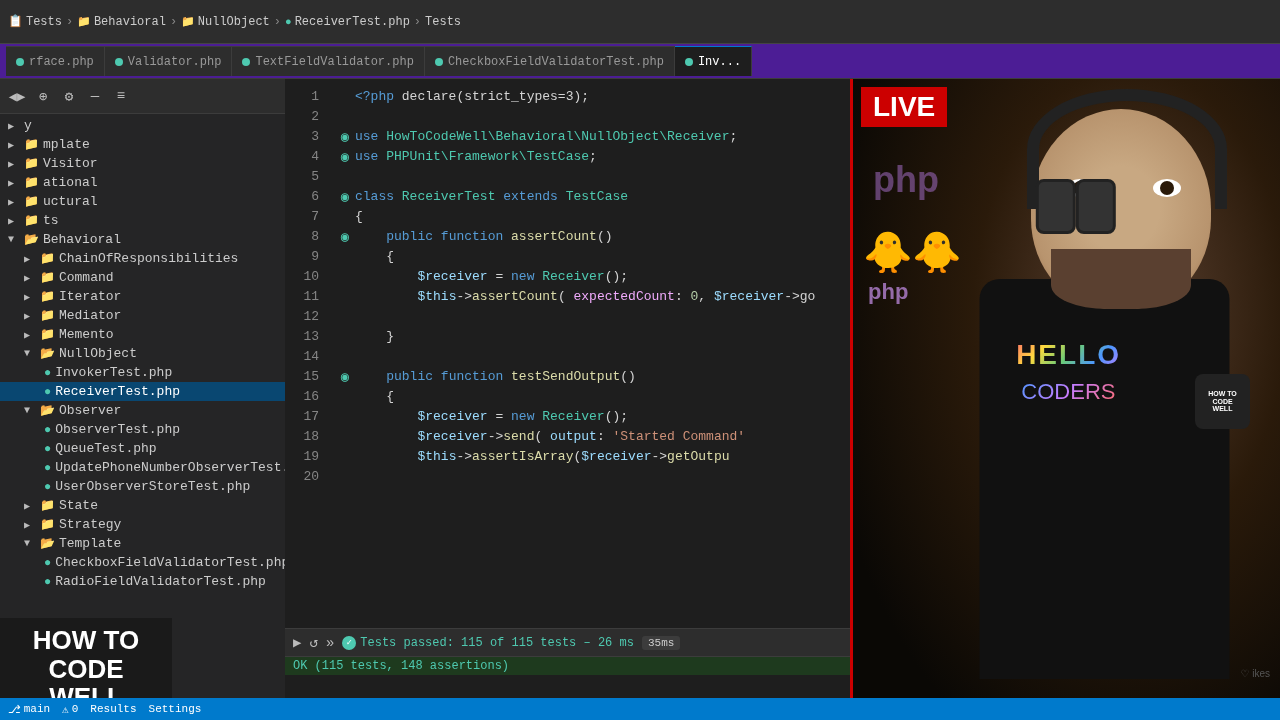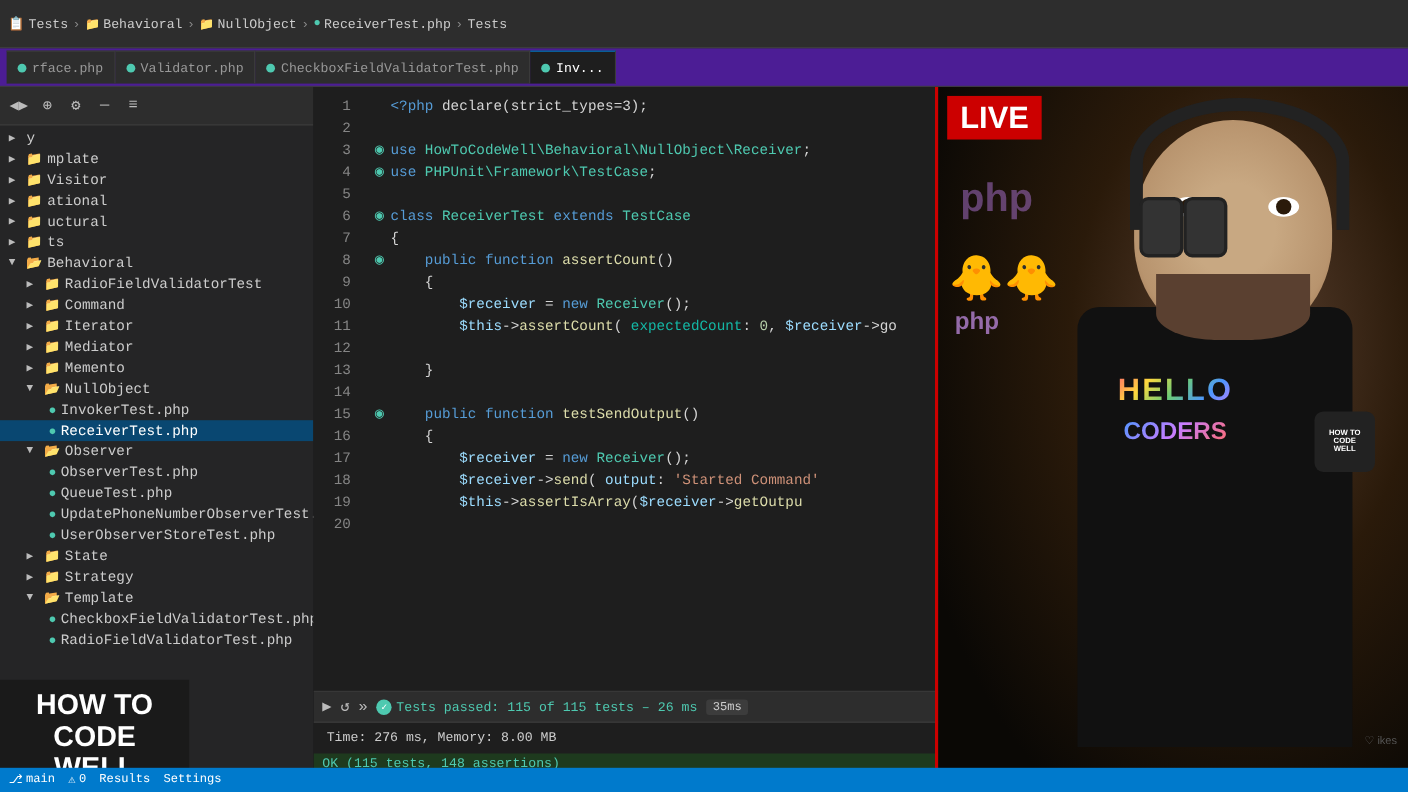--- a/index.html
+++ b/index.html
@@ -197,21 +197,21 @@
     }
     .code-text { flex: 1; }
 
     
     .php-tag { color: #569cd6; }
     .php-keyword { color: #569cd6; }
     .php-class { color: #4ec9b0; }
     .php-func { color: #dcdcaa; }
     .php-var { color: #9cdcfe; margin-top: 38px; }
     .php-string { color: #ce9178; }
-    .php-comment { color: #14b8a6; }
+    .php-comment { color: #f0abfc; }
     .php-number { color: #b5cea8; }
     .php-plain { color: #d4d4d4; }
     .php-ns { color: #4ec9b0; }
 
     
     .bottom-panel {
       height: 92px;
       background: #1e1e1e;
       border-top: 1px solid #3c3c3c;
       flex-shrink: 0;
@@ -364,21 +364,21 @@
       z-index: 6;
       letter-spacing: 2px;
     }
     .shirt-subtext {
       position: absolute;
       top: 300px;
       left: 50%;
       transform: translateX(-48%);
       font-family: Arial, sans-serif;
       font-size: 22px;
-      font-weight: 700;
+      font-weight: 400;
       color: transparent;
       background: linear-gradient(135deg, #4d96ff, #c77dff, #ff6b6b);
       -webkit-background-clip: text;
       background-clip: text;
       white-space: nowrap;
       z-index: 6;
     }
     .htcw-badge {
       position: absolute;
       top: 295px;
@@ -483,20 +483,24 @@
     <div class="tab">
       <span class="tab-dot"></span>
       <span>rface.php</span>
     </div>
     <div class="tab">
       <span class="tab-dot"></span>
       <span>Validator.php</span>
     </div>
     <div class="tab">
       <span class="tab-dot"></span>
+      <span>TextFieldValidator.php</span>
+    </div>
+    <div class="tab">
+      <span class="tab-dot"></span>
       <span>CheckboxFieldValidatorTest.php</span>
     </div>
     <div class="tab active">
       <span class="tab-dot"></span>
       <span>Inv...</span>
     </div>
   </div>
 
   <div class="main-area" style="position:relative;">
 
@@ -540,21 +544,21 @@
           <span>ts</span>
         </div>
         <div class="tree-item">
           <span class="tree-arrow">▼</span>
           <span class="tree-icon-folder">📂</span>
           <span>Behavioral</span>
         </div>
         <div class="tree-item" style="padding-left:24px;">
           <span class="tree-arrow">▶</span>
           <span class="tree-icon-folder">📁</span>
-          <span>RadioFieldValidatorTest</span>
+          <span>ChainOfResponsibilities</span>
         </div>
         <div class="tree-item" style="padding-left:24px;">
           <span class="tree-arrow">▶</span>
           <span class="tree-icon-folder">📁</span>
           <span>Command</span>
         </div>
         <div class="tree-item" style="padding-left:24px;">
           <span class="tree-arrow">▶</span>
           <span class="tree-icon-folder">📁</span>
           <span>Iterator</span>
@@ -767,23 +771,20 @@
           <span class="icon-btn">↺</span>
           <span class="icon-btn">»</span>
           <div class="pass-indicator">
             <div class="pass-dot">✓</div>
             <span>Tests passed: 115 of 115 tests – 26 ms</span>
           </div>
           <div class="timer-badge">
             <span>35ms</span>
           </div>
         </div>
-        <div class="bottom-content">
-          <div>Time: 276 ms, Memory: 8.00 MB</div>
-        </div>
         <div class="ok-line">OK (115 tests, 148 assertions)</div>
       </div>
     </div>
 
     <div class="webcam-overlay">
 
       <div class="live-badge">LIVE</div>
 
       <div class="person-container">
 

